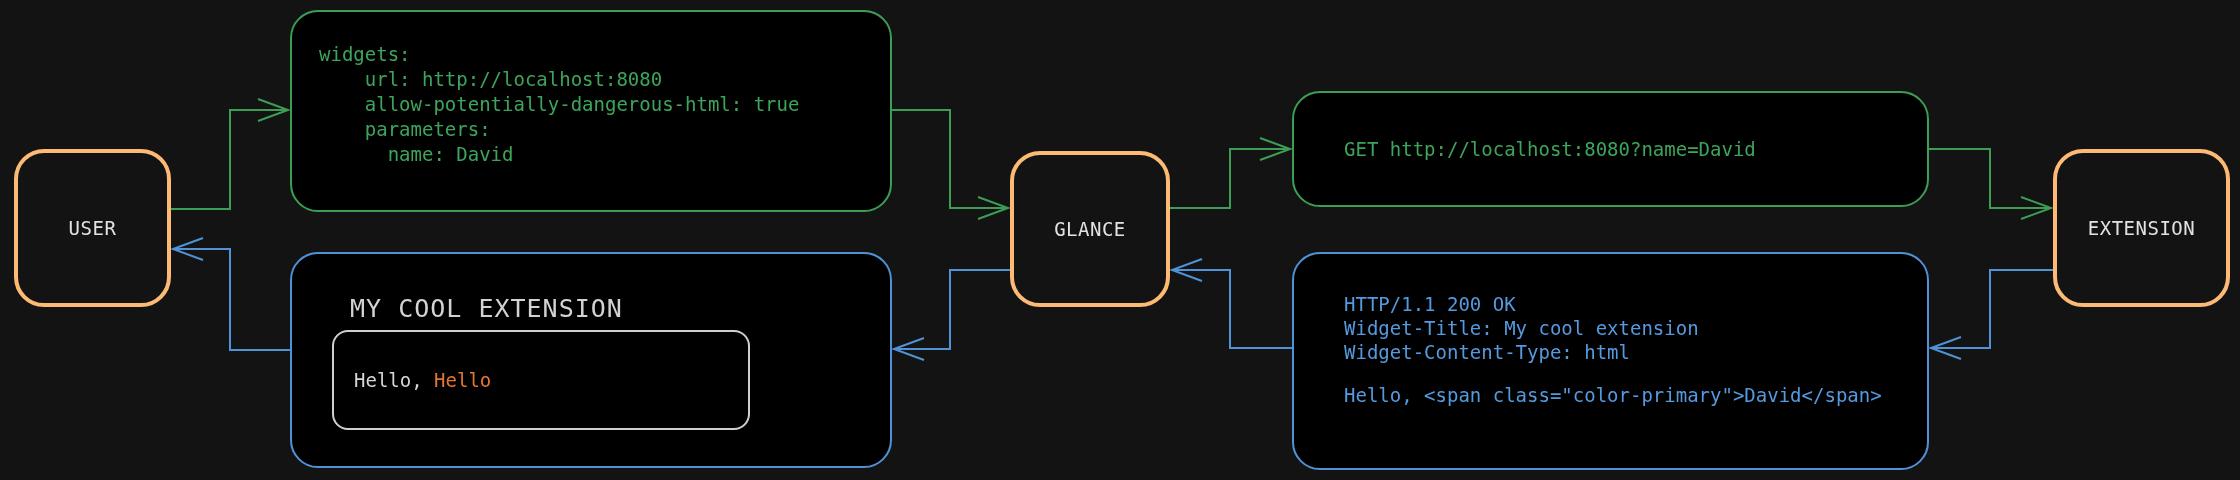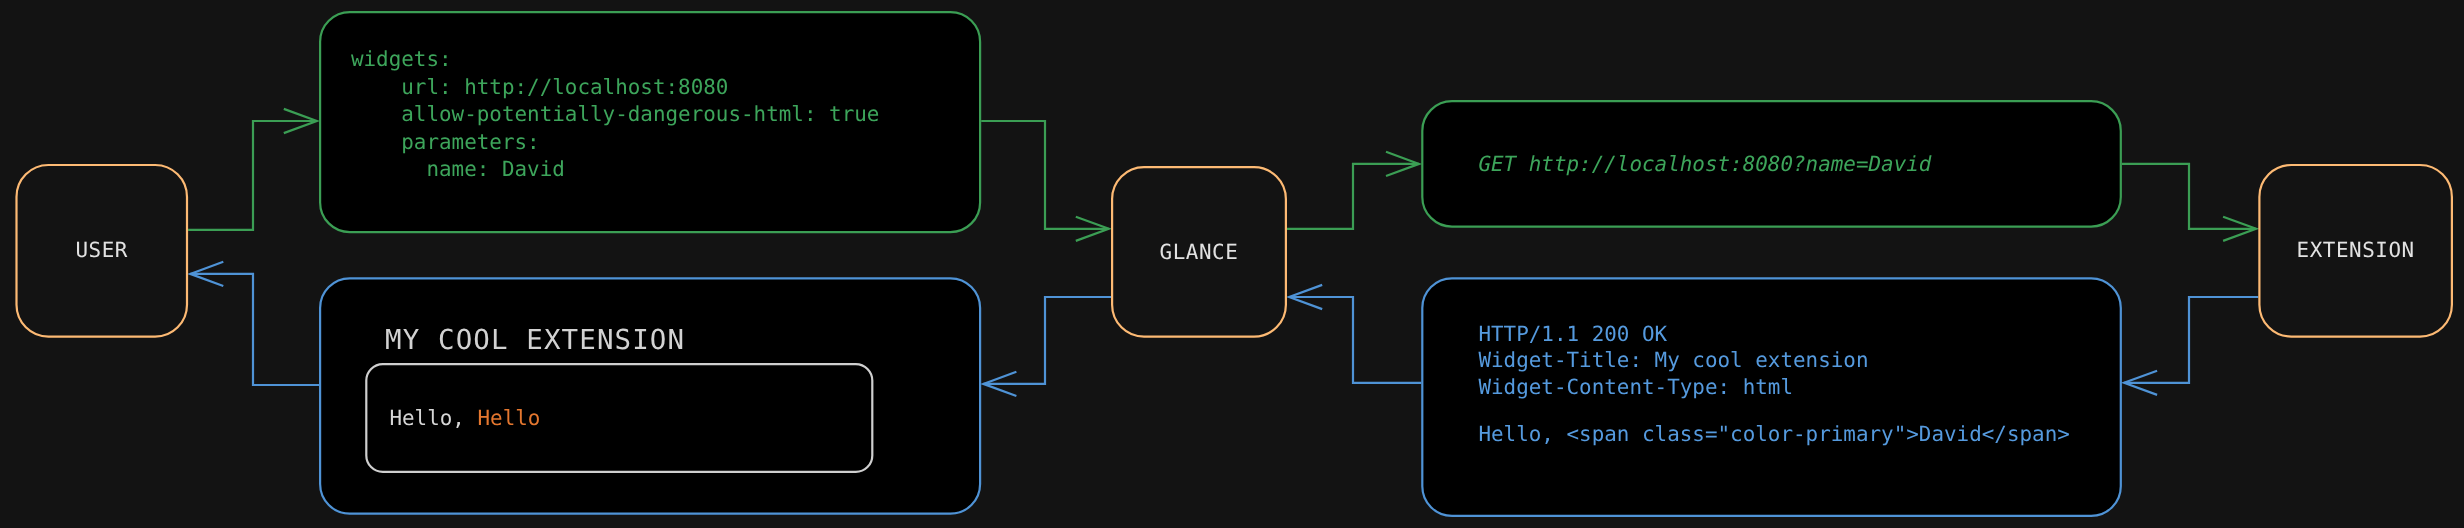--- a/index.html
+++ b/index.html
@@ -12,21 +12,21 @@
     overflow: hidden;
   }
   svg.wires {
     position: absolute;
     inset: 0;
     pointer-events: none;
   }
   .node {
     position: absolute;
     box-sizing: border-box;
-    border: 2px solid #fdba74;
+    border: 4px solid #fdba74;
     border-radius: 30px;
     display: flex;
     align-items: center;
     justify-content: center;
     color: #e2e2e2;
     font-size: 19px;
     letter-spacing: 0.5px;
     background: #131313;
   }
   #user-node      { left: 14px;   top: 149px; width: 157px; height: 158px; }
@@ -49,21 +49,20 @@
     padding: 30px 0 0 27px;
     line-height: 25px;
   }
   #request-box {
     left: 1292px; top: 91px; width: 637px; height: 116px;
     border: 2px solid #3b9e54;
     color: #3da55b;
     display: flex;
     align-items: center;
     padding-left: 50px;
-    font-style: italic;
   }
   #response-box {
     left: 1292px; top: 252px; width: 637px; height: 218px;
     border: 2px solid #4f93d6;
     color: #559ade;
     padding: 38px 0 0 50px;
     line-height: 24px;
   }
   #widget-box {
     left: 290px; top: 252px; width: 602px; height: 216px;
@@ -73,21 +72,21 @@
     position: absolute;
     left: 58px; top: 40px;
     color: #d2d2d2;
     font-size: 25px;
     letter-spacing: 1px;
     white-space: pre;
   }
   #widget-window {
     position: absolute;
     box-sizing: border-box;
-    left: 40px; top: 76px; width: 462px; height: 100px;
+    left: 40px; top: 76px; width: 418px; height: 100px;
     border: 2px solid #cfcfcf;
     border-radius: 16px;
     display: flex;
     align-items: center;
     padding-left: 20px;
     font-size: 19px;
     color: #d6d6d6;
     white-space: pre;
   }
   .accent-name { color: #e4772f; }

